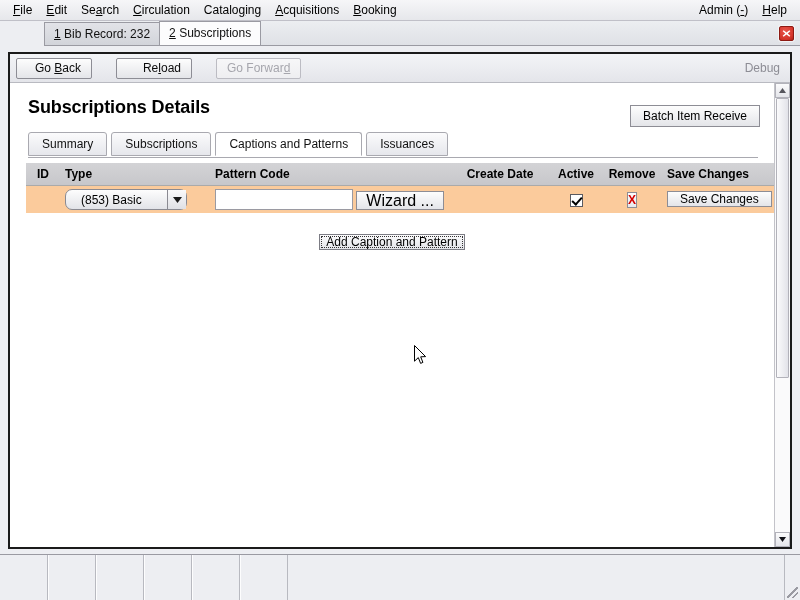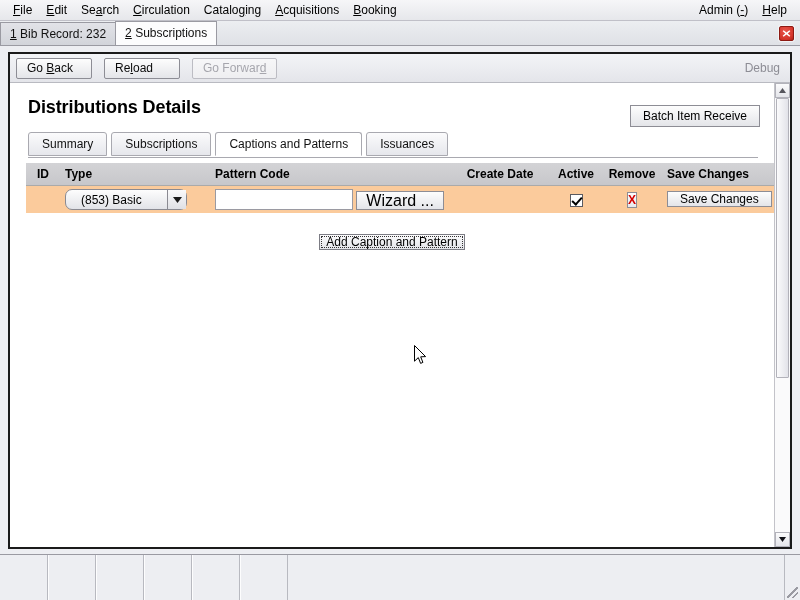--- a/index.html
+++ b/index.html
@@ -39,20 +39,21 @@
 
   
   #tabbar {
     height: 25px;
     background: linear-gradient(#eceef1, #dfe1e6);
     border-bottom: 1px solid #9a9aa2;
     display: flex; align-items: flex-end;
     position: relative;
     flex: 0 0 auto;
     padding-left: 0px;
+    margin-left: 44px;
   }
   .wtab {
     height: 23px;
     line-height: 22px;
     padding: 0 9px;
     font-size: 12px;
     border: 1px solid #9a9aa2;
     border-bottom: none;
     margin-right: -1px;
     background: linear-gradient(#e2e3e8, #d2d4da);
@@ -96,28 +97,28 @@
     border-bottom: 1px solid #b9bac1;
     display: flex; align-items: center;
     padding: 0 6px;
     flex: 0 0 auto;
     position: relative;
   }
   .navbtn {
     height: 21px;
     min-width: 76px;
     padding: 0 10px;
-    margin-right: 12px;
+    margin-right: 24px;
     font-size: 12px;
     border: 1px solid #8d8d95;
     border-radius: 2px;
     background: linear-gradient(#fdfdfd, #e4e5e9);
     color: #0b0b0b;
     line-height: 19px;
-    text-align: left;
+    text-align: right;
     white-space: nowrap;
   }
   .navbtn.disabled { color: #a6a6ad; border-color: #bcbcc3; background: linear-gradient(#f7f7f8,#eeeef1); }
   .navbtn u { text-decoration: underline; }
   #debuglabel {
     margin-left: auto;
     font-size: 12px;
     color: #8d8d95;
     padding-right: 4px;
   }
@@ -419,21 +420,21 @@
       <div class="navbtn">Re<u>l</u>oad</div>
       <div class="navbtn disabled">Go Forwar<u>d</u></div>
       <div id="debuglabel">Debug</div>
     </div>
 
     <div id="contentwrap">
       <div id="content">
 
         <div id="batchbtn">Batch Item Receive</div>
 
-        <h1 id="pagetitle">Distributions Details</h1>
+        <h1 id="pagetitle">Subscriptions Details</h1>
 
         <div id="subtabs">
           <div class="stab">Summary</div>
           <div class="stab">Subscriptions</div>
           <div class="stab active">Captions and Patterns</div>
           <div class="stab">Issuances</div>
         </div>
 
         <table id="ctable">
           <thead>

